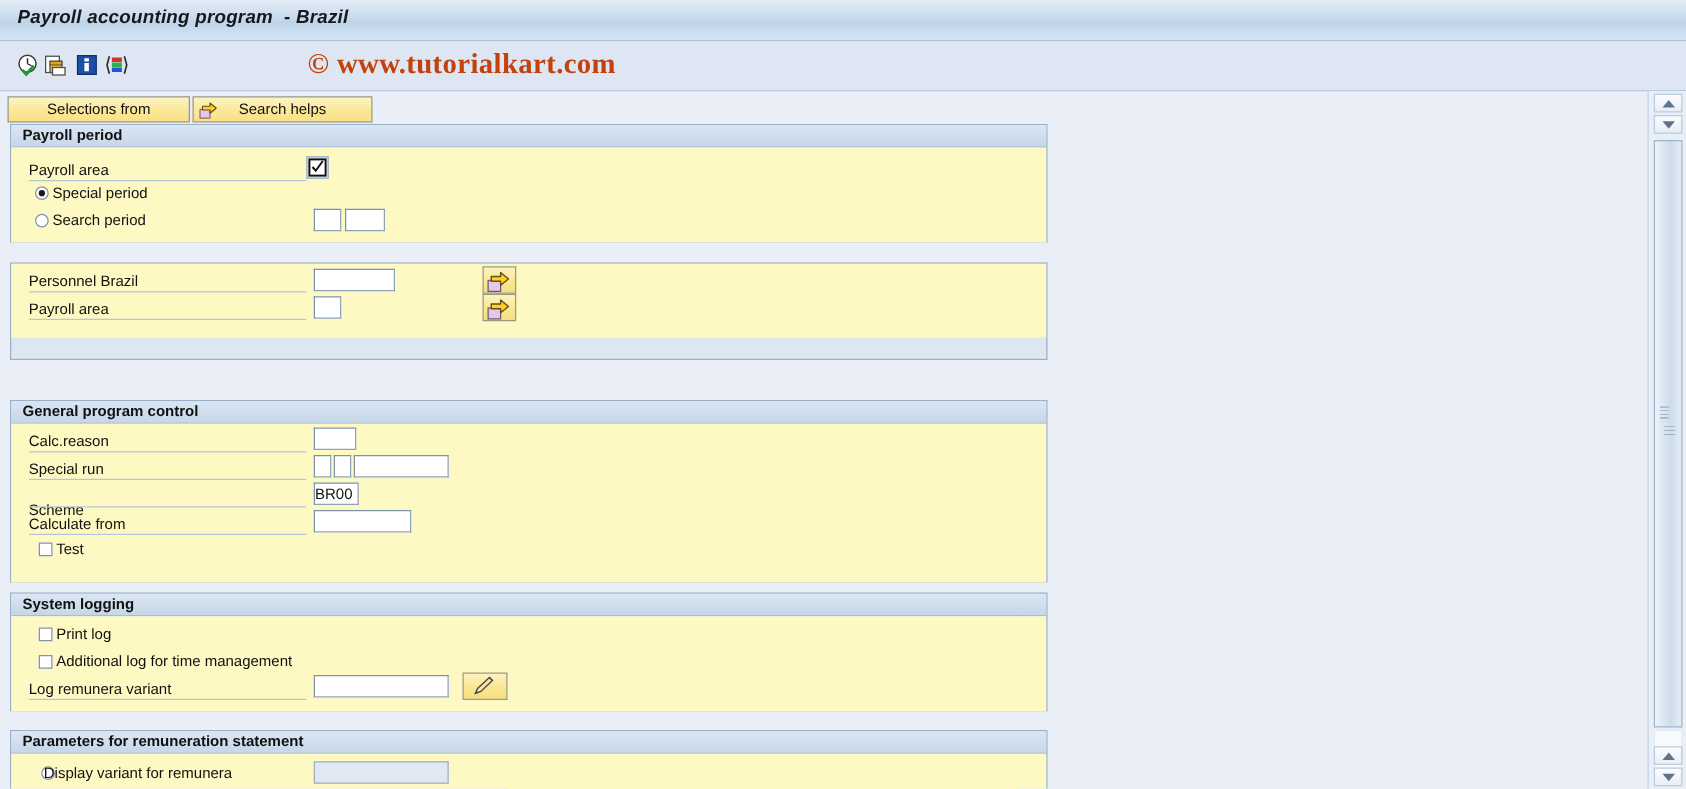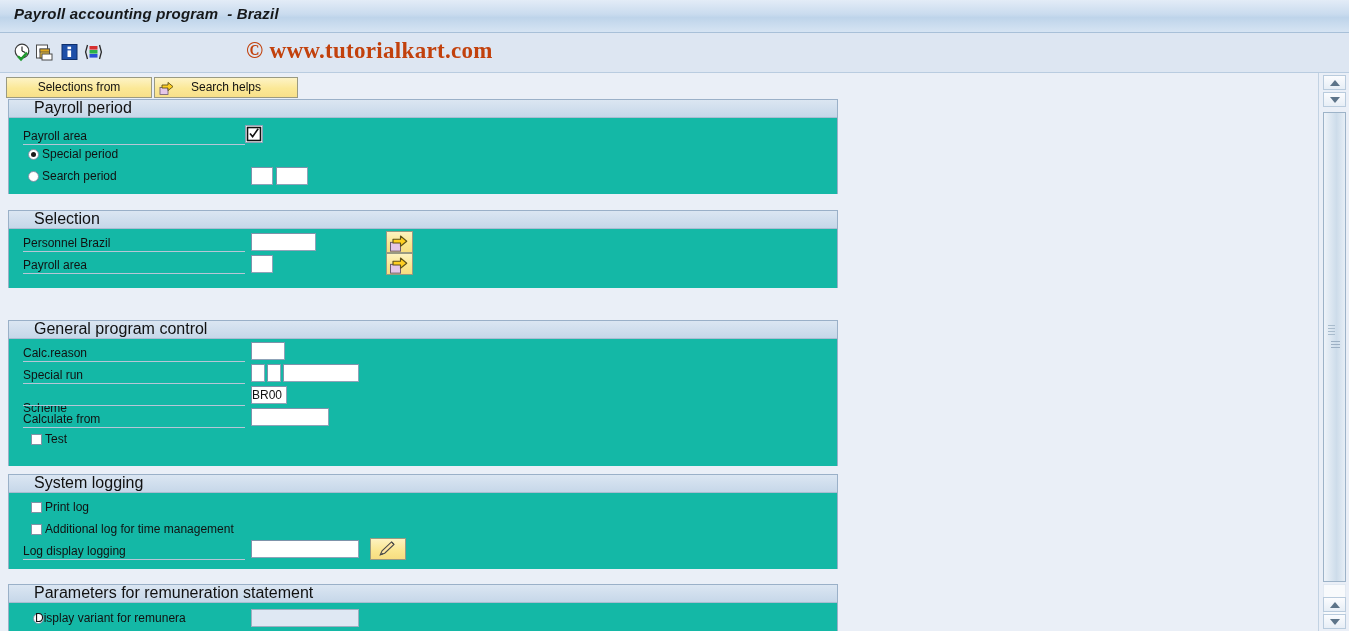--- a/index.html
+++ b/index.html
@@ -58,26 +58,26 @@
   #tab-search .lbl{position:absolute;left:0;right:0;top:0;text-align:center;}
   #icon-search-arrow{position:absolute;left:4px;top:2px;width:16px;height:16px;}
   
   #content{
     position:absolute;left:0;top:99px;width:1318px;height:532px;
     background:#eaeff7;overflow:hidden;
   }
   .group{position:absolute;left:8px;width:830px;box-sizing:border-box;
          border:1px solid #9ab0c8;background:#dde7f2;}
   .grouphdr{
-    height:17px;line-height:16px;padding-left:25px;
+    height:17px;line-height:16px;padding-left:9px;
     background:linear-gradient(to bottom,#dbe6f2 0%,#c6d7e9 100%);
     border-bottom:1px solid #a9bdd2;
-    font-size:16px;color:#111;
-  }
-  .groupbody{position:relative;background:#14b8a6;}
+    font-size:12px;color:#111;font-weight:bold;
+  }
+  .groupbody{position:relative;background:#fef9c3;}
   .lbl{position:absolute;font-size:12px;color:#111;white-space:nowrap;}
   .ulline{position:absolute;border-bottom:1px solid #b6c6d6;}
   .inp{
     position:absolute;background:#fff;
     border:1px solid #8fa3b8;border-top-color:#7d93aa;border-left-color:#7d93aa;
     box-sizing:border-box;height:18px;
     font-family:"Liberation Sans",sans-serif;font-size:12px;
     padding:0 0;color:#111;line-height:16px;
     outline:none;
   }
@@ -199,21 +199,20 @@
       <div class="lbl" style="left:33px;top:29px;">Special period</div>
 
       <div class="radio" style="left:19px;top:53px;"></div>
       <div class="lbl" style="left:33px;top:51px;">Search period</div>
       <input class="inp" style="left: 242px; top: 49px; width: 22px;" value="">
       <input class="inp" style="left: 267px; top: 49px; width: 32px;" value="">
     </div>
   </div>
 
   <div class="group" id="g-selection" style="top:111px;height:78px;">
-    <div class="grouphdr">Selection</div>
     <div class="groupbody" style="height:59px;">
       <div class="lbl" style="left:14px;top:7px;">Personnel Brazil</div>
       <div class="ulline" style="left:14px;top:22px;width:222px;"></div>
       <input class="inp" style="left: 242px; top: 4px; width: 65px;" value="">
       <div class="ybtn" style="left:377px;top:2px;width:27px;height:22px;">
         <svg width="25" height="20" viewBox="0 0 18 16" style="margin:1px 0 0 1px">
           <rect x="1" y="7.5" width="8" height="7" fill="#e5c7e8" stroke="#6b5b72" stroke-width=".8"></rect>
           <path d="M3 5 L9 5 L9 2.4 L14 6.6 L9 10.6 L9 8 L3 8 Z" fill="#ffcf21" stroke="#5f5118" stroke-width=".9" stroke-linejoin="round"></path>
         </svg>
       </div>
@@ -258,21 +257,21 @@
 
   <div class="group" id="g-log" style="top:375px;height:95px;">
     <div class="grouphdr">System logging</div>
     <div class="groupbody" style="height:76px;">
       <div class="cb" style="left:22px;top:9px;"></div>
       <div class="lbl" style="left:36px;top:7px;">Print log</div>
 
       <div class="cb" style="left:22px;top:31px;"></div>
       <div class="lbl" style="left:36px;top:29px;">Additional log for time management</div>
 
-      <div class="lbl" style="left:14px;top:51px;">Log display logging</div>
+      <div class="lbl" style="left:14px;top:51px;">Log remunera variant</div>
       <div class="ulline" style="left:14px;top:66px;width:222px;"></div>
       <input class="inp" style="left: 242px; top: 47px; width: 108px;" value="">
       <div class="ybtn" style="left:361px;top:45px;width:36px;height:22px;">
         <svg width="22" height="18" viewBox="0 0 20 16" style="margin:1px 0 0 6px">
           <path d="M3 13.2 L4.6 9.6 L13.2 1.6 L15.4 3.8 L7 11.8 Z" fill="#ffe6a0" stroke="#4a4a4a" stroke-width="1"></path>
           <path d="M13.2 1.6 L15.4 3.8" stroke="#4a4a4a" stroke-width="1"></path>
           <path d="M3 13.2 L5.4 12.2" stroke="#4a4a4a" stroke-width="1"></path>
         </svg>
       </div>
     </div>

